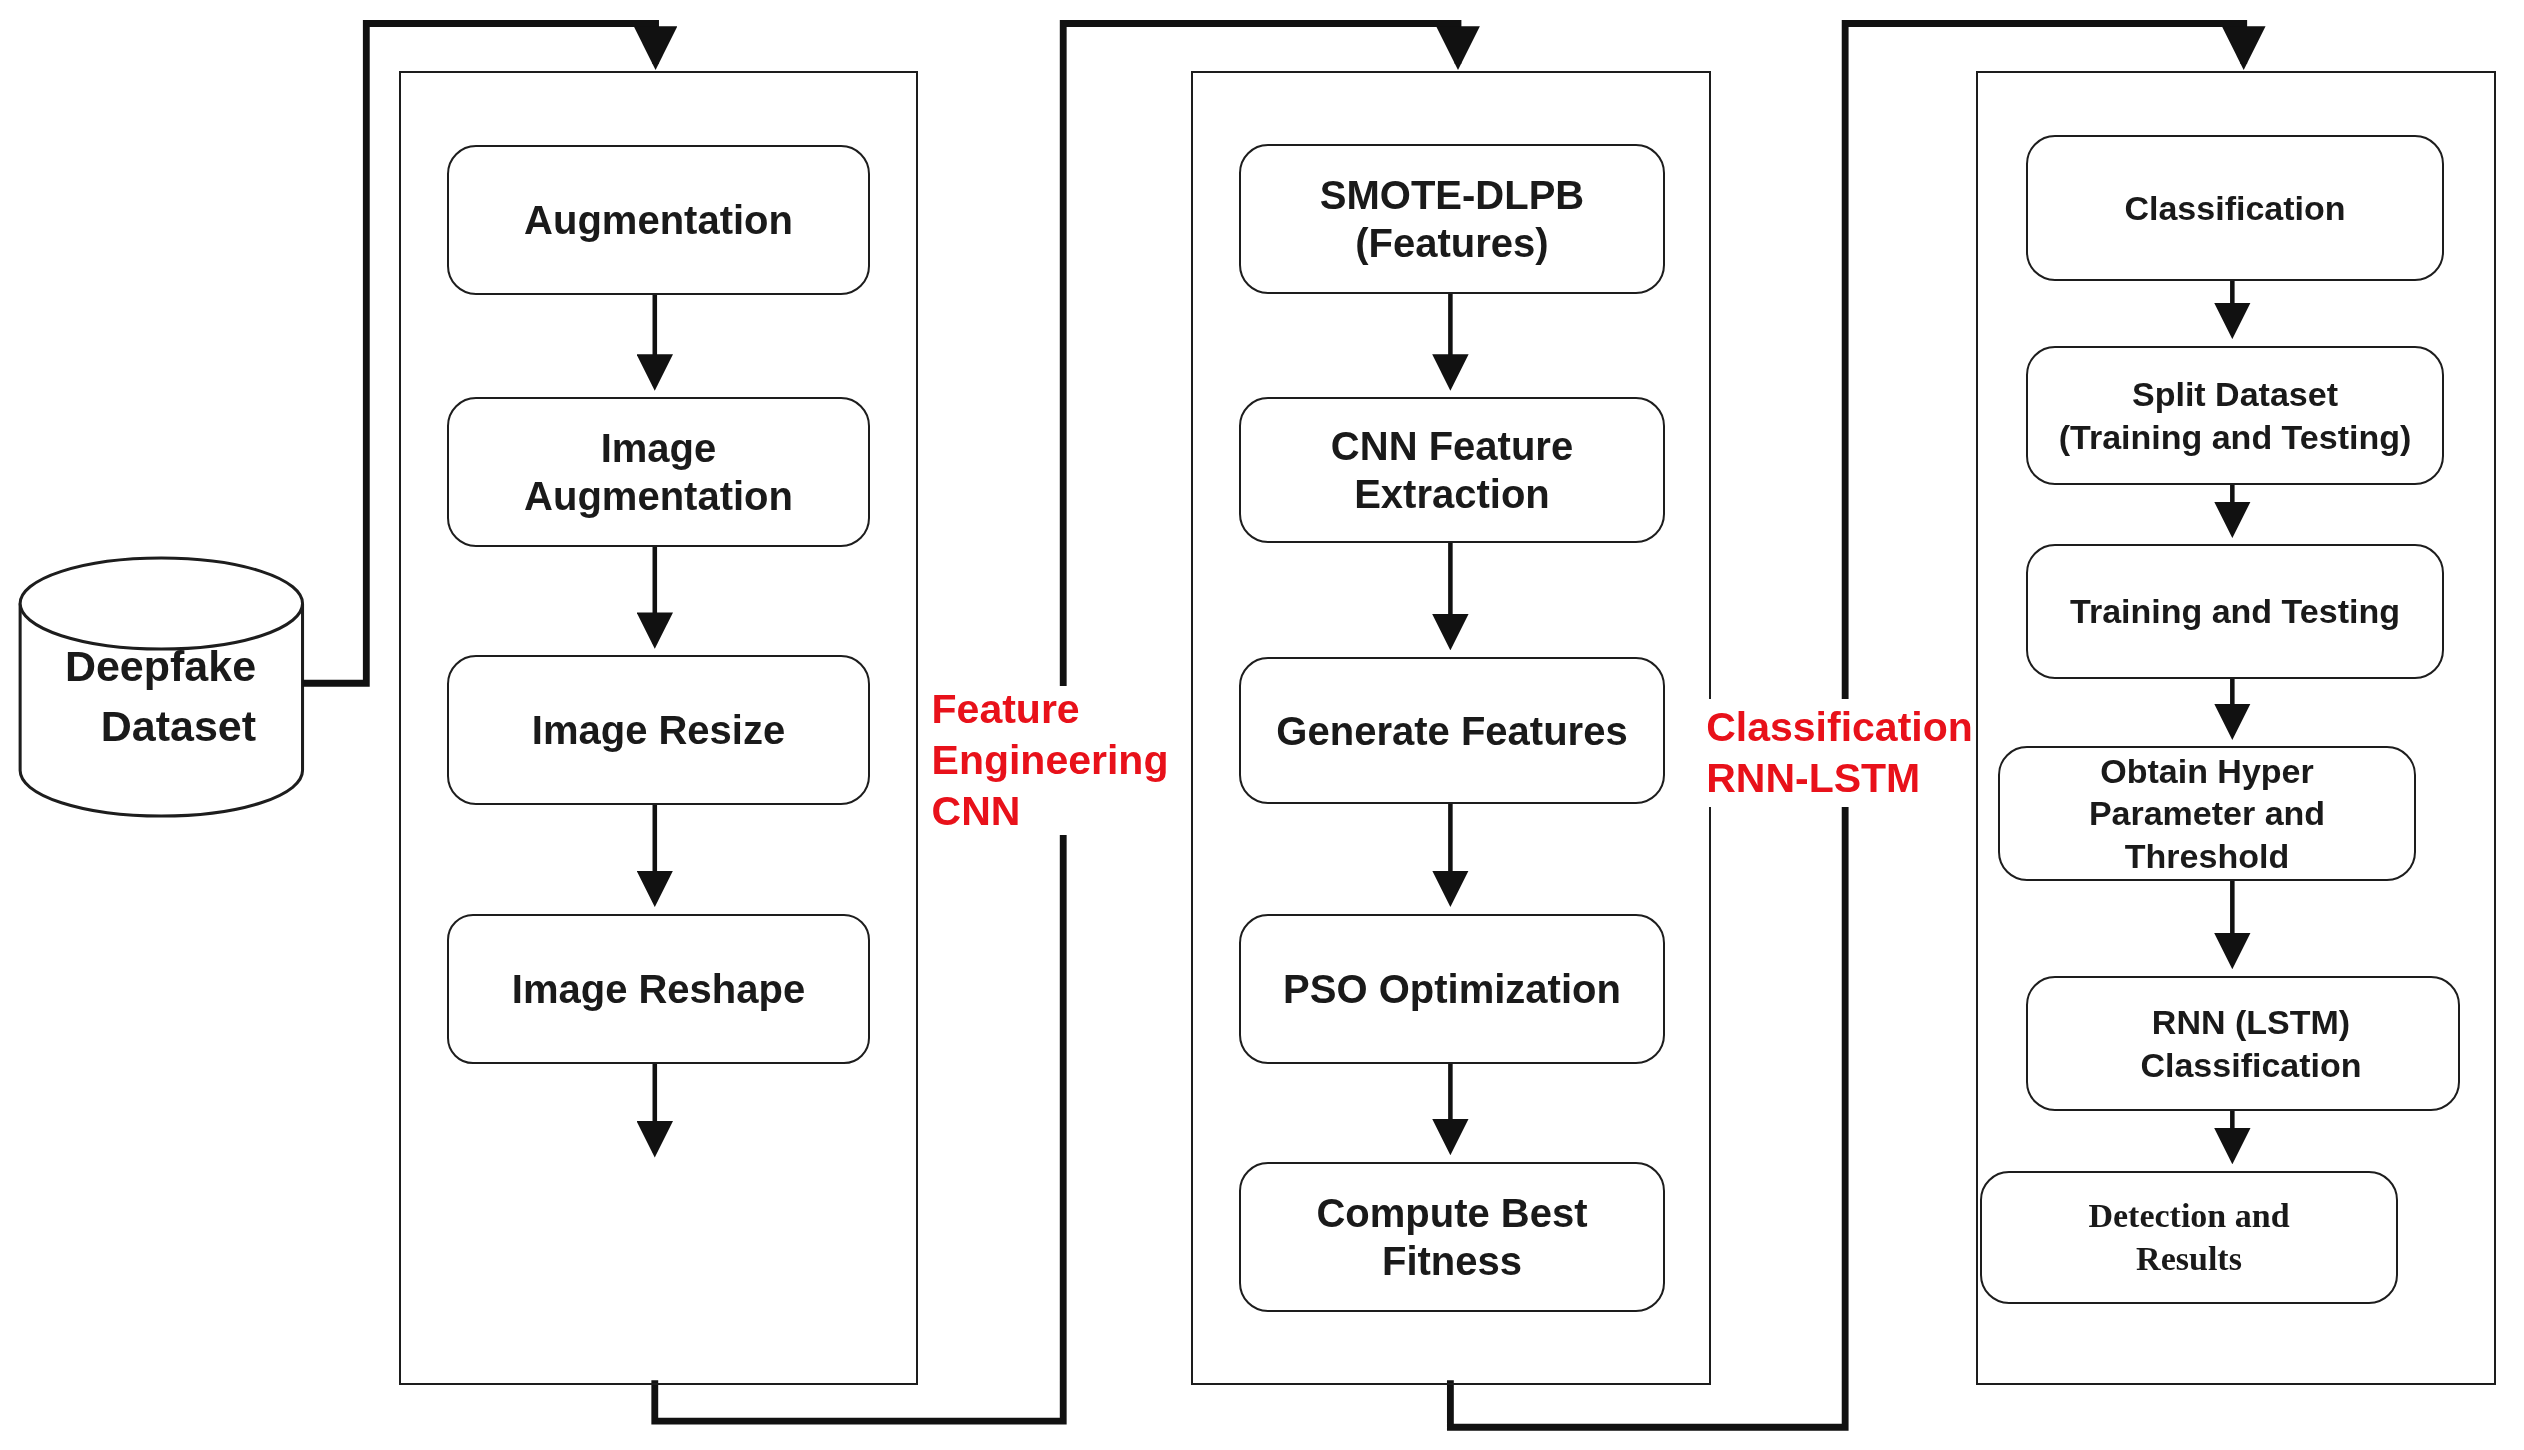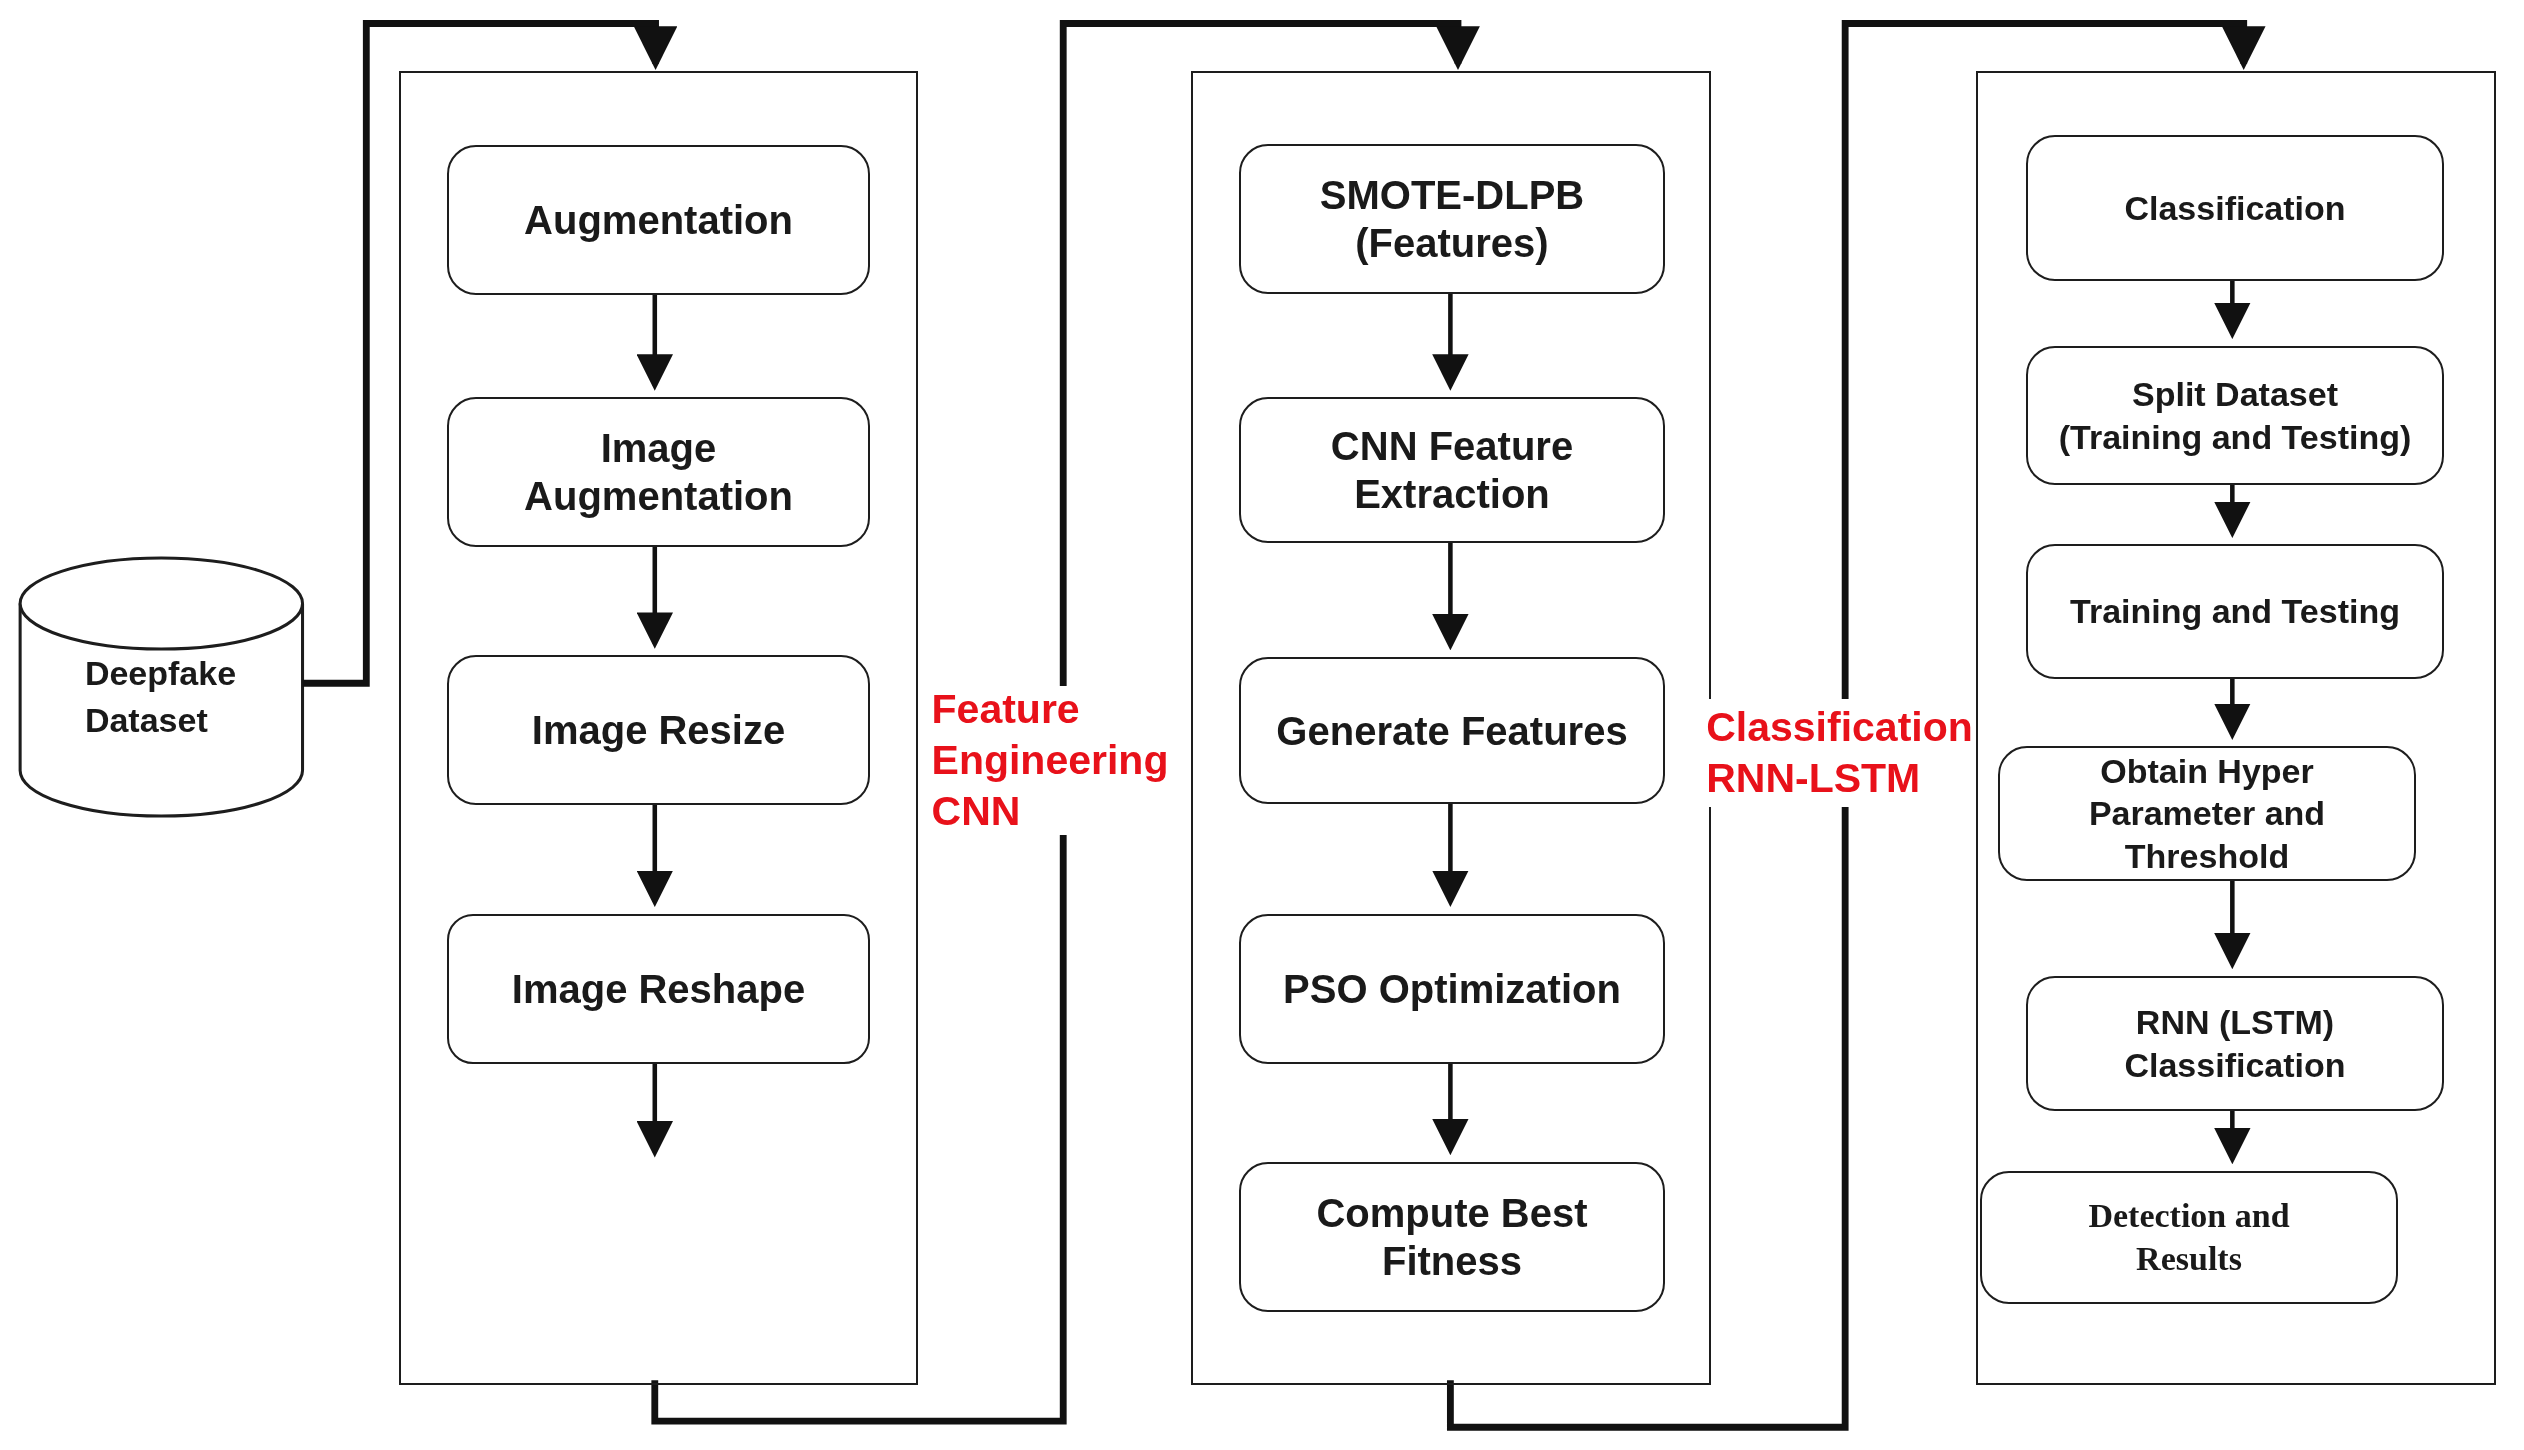--- a/index.html
+++ b/index.html
@@ -15,21 +15,21 @@
     white-space:pre;font-size:40px;line-height:1.2;
   }
   .fbox.small{font-size:34px;line-height:1.25;}
   .redlabel{
     position:absolute;background:#ffffff;color:var(--label_red,#e8111a);
     display:flex;align-items:center;justify-content:center;
     white-space:pre;font-size:41px;line-height:1.25;
   }
   .dataset-label{
     position:absolute;display:flex;align-items:center;justify-content:center;
-    text-align:left;white-space:pre;font-size:34px;line-height:1.38;
+    text-align:right;white-space:pre;font-size:43px;line-height:1.38;
   }
 </style>
 </head>
 <body>
 
 <div class="canvas">
 
   <svg class="lines" viewBox="0 0 3325 1910" xmlns="http://www.w3.org/2000/svg">
     <defs>
       <marker id="ah" viewBox="0 0 10 10" refX="8.6" refY="5" markerWidth="8" markerHeight="8" orient="auto-start-reverse">
@@ -88,21 +88,21 @@
   <div class="fbox" style="left:1239px;top:1162px;width:422px;height:146px;">Compute Best
 Fitness</div>
 
   <div class="fbox small" style="left:2026px;top:135px;width:414px;height:142px;">Classification</div>
   <div class="fbox small" style="left:2026px;top:346px;width:414px;height:135px;">Split Dataset
 (Training and Testing)</div>
   <div class="fbox small" style="left:2026px;top:544px;width:414px;height:131px;">Training and Testing</div>
   <div class="fbox small" style="left:1978px;top:746px;width:414px;height:131px;margin-left:20px;">Obtain Hyper
 Parameter and
 Threshold</div>
-  <div class="fbox small" style="left:2026px;top:976px;width:414px;height:131px;">RNN (LSTM)
+  <div class="fbox small" style="left:2026px;top:976px;width:414px;height:131px;padding-left:16px;">RNN (LSTM)
 Classification</div>
   <div class="fbox small" style="left:1980px;top:1171px;width:414px;height:129px;font-family:Liberation Serif, serif;">Detection and
 Results</div>
 
   <div class="redlabel" style="left:921px;top:686px;width:258px;height:149px;">Feature
 Engineering
 CNN</div>
   <div class="redlabel" style="left:1703px;top:699px;width:273px;height:108px;">Classification
 RNN-LSTM</div>
 

